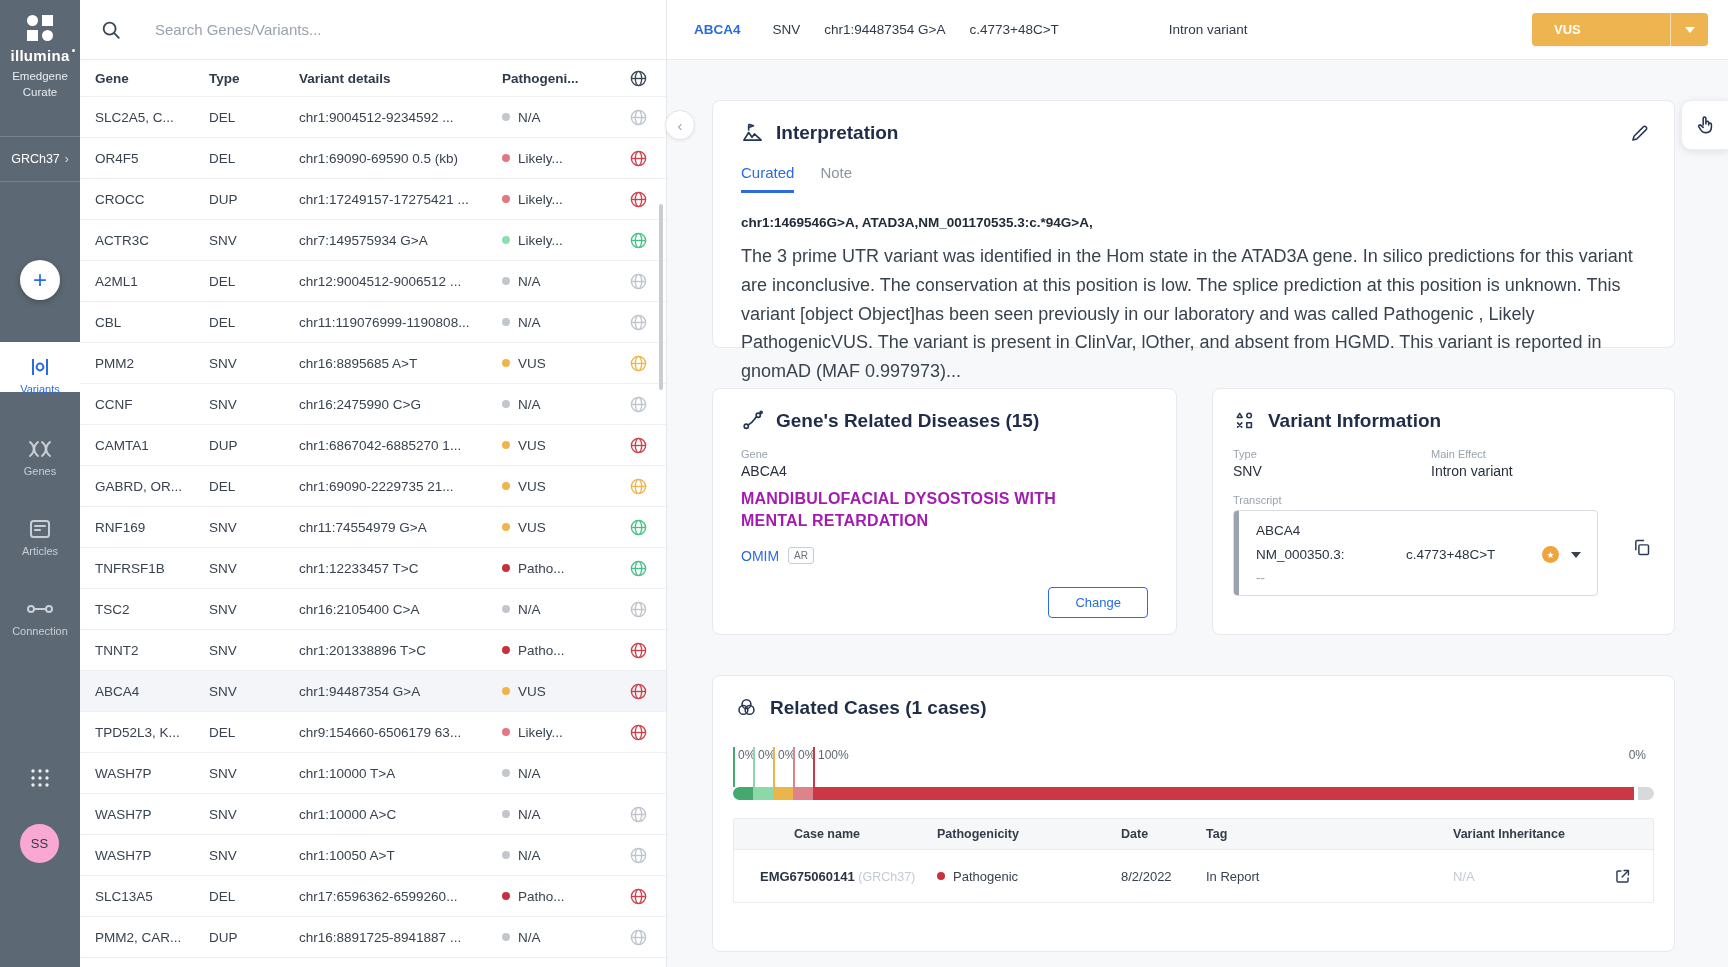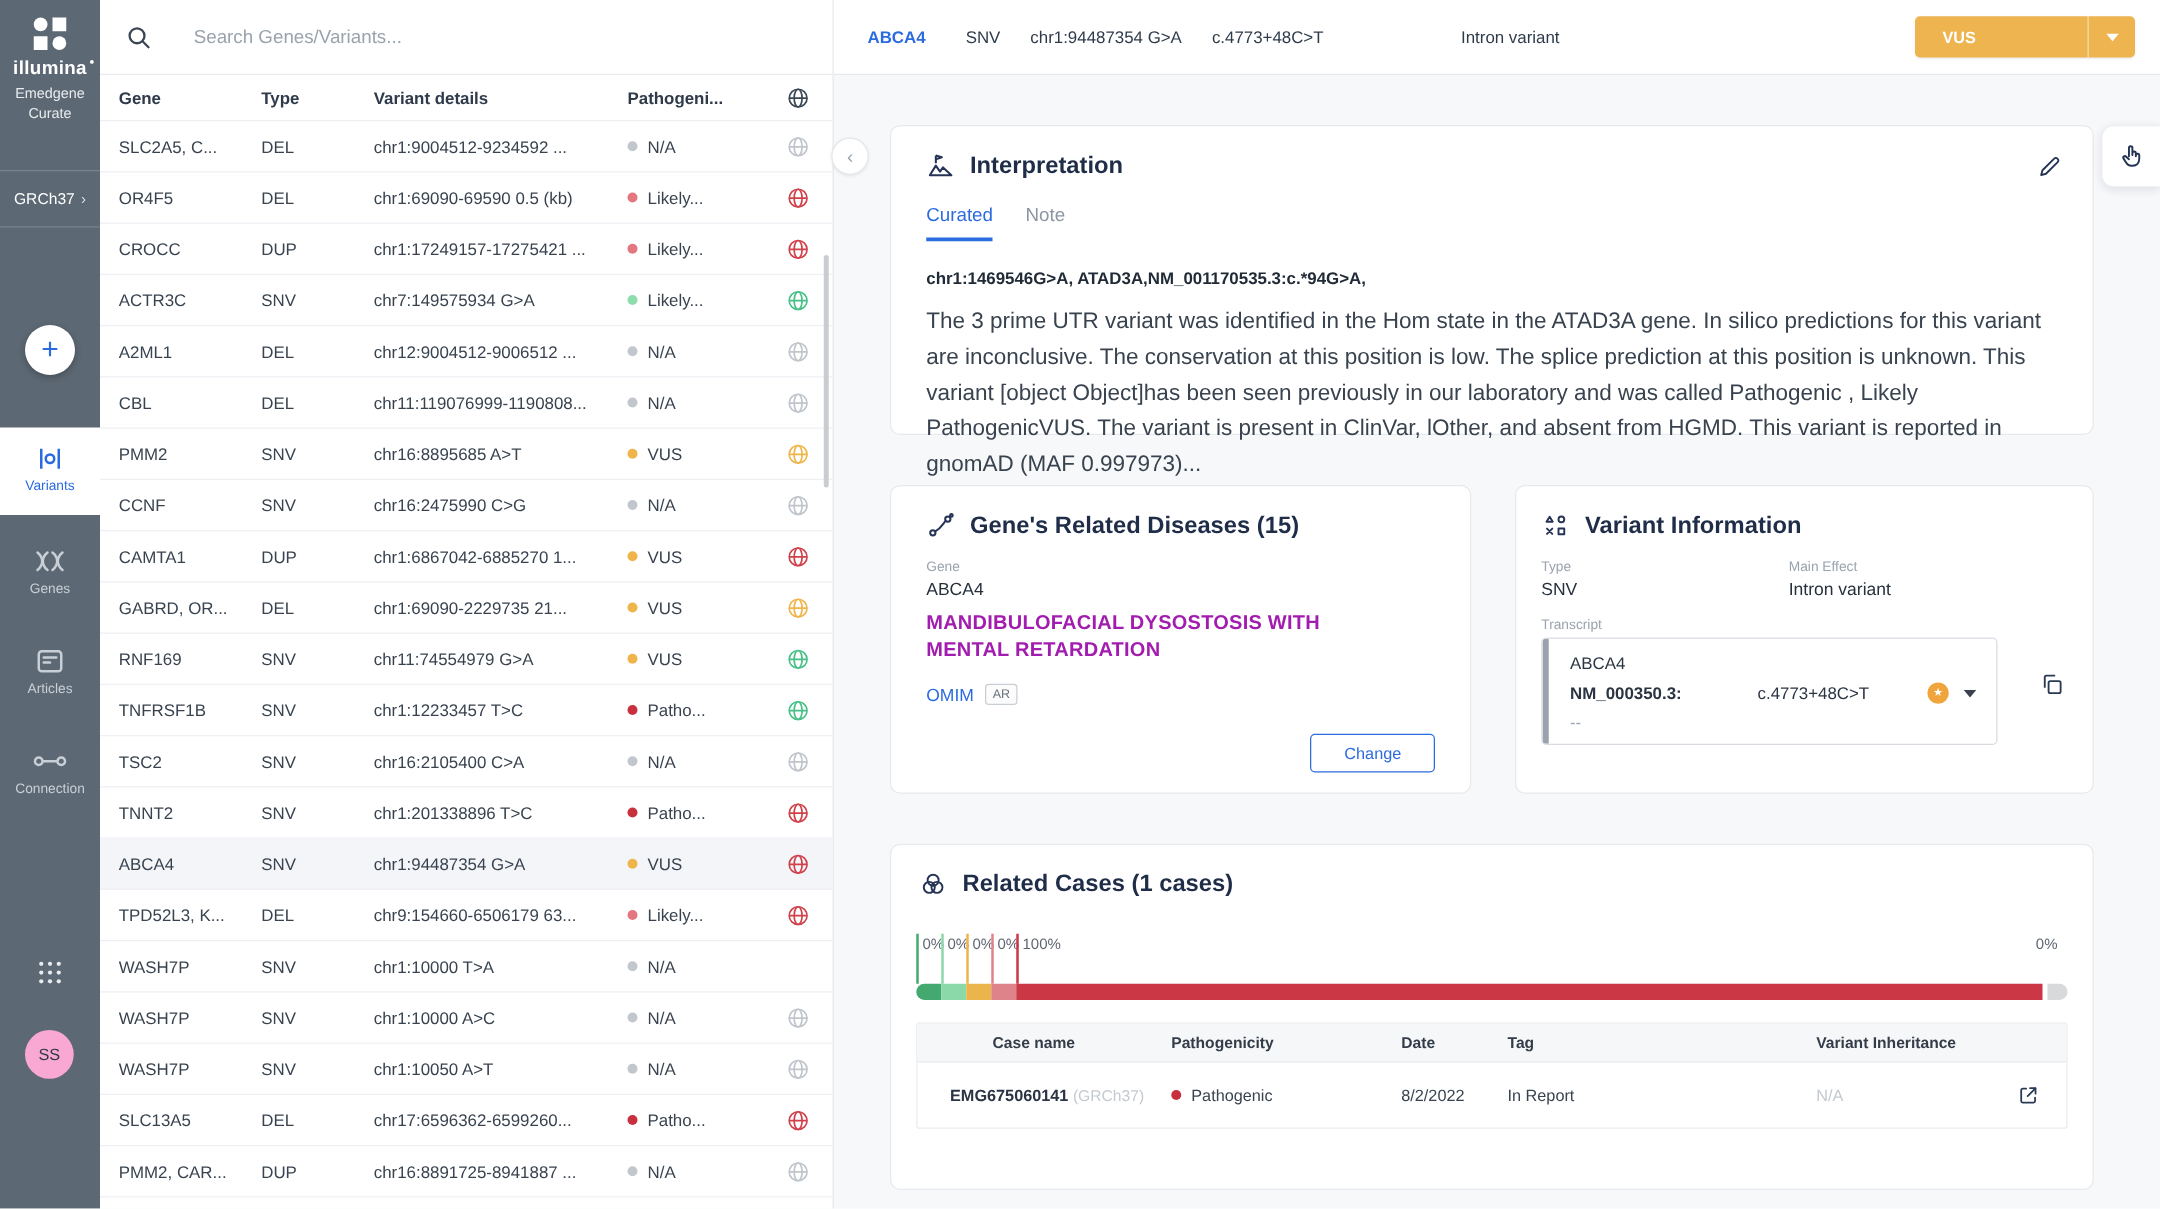--- a/index.html
+++ b/index.html
@@ -13,21 +13,21 @@
   .brand{font-size:15px;font-weight:700;letter-spacing:.3px;position:relative;display:inline-block;}
   .brand:after{content:"";position:absolute;right:-5px;top:2px;width:3px;height:3px;border-radius:50%;background:#fff;}
   .product{font-size:11.5px;color:#E8ECEF;line-height:1.35;margin-top:4px;}
   .build-row{position:absolute;top:136px;left:0;width:80px;height:44px;border-top:1px solid rgba(255,255,255,.18);border-bottom:1px solid rgba(255,255,255,.18);color:#fff;font-size:12.5px;display:flex;align-items:center;justify-content:center;gap:5px;cursor:pointer;}
   .build-row .chev{font-size:12px;color:#D6DBE0;}
   .fab{position:absolute;top:260px;left:20px;width:40px;height:40px;border-radius:50%;background:#fff;box-shadow:0 2px 6px rgba(0,0,0,.25);display:flex;align-items:center;justify-content:center;color:#2B6BE0;font-size:24px;font-weight:400;cursor:pointer;}
   .nav-item{position:absolute;left:0;width:80px;text-align:center;cursor:pointer;}
   .nav-item .lbl{display:block;font-size:11px;color:#C9CFD6;margin-top:5px;}
   .nav-item.active{background:#fff;}
   .nav-item.active .lbl{color:#2B6BE0;}
-  .nav-variants{top:342px;height:70px;padding-top:14px;box-sizing:border-box;}
+  .nav-variants{top:342px;height:50px;padding-top:14px;box-sizing:border-box;}
   .nav-genes{top:438px;height:56px;}
   .nav-articles{top:518px;height:56px;}
   .nav-connection{top:598px;height:60px;}
   .apps-btn{position:absolute;top:766px;left:26px;cursor:pointer;}
   .avatar{position:absolute;top:824px;left:20px;width:39px;height:39px;border-radius:50%;background:#f9a8d4;color:#2E3744;font-size:13px;display:flex;align-items:center;justify-content:center;cursor:pointer;}
   
   .left-panel{position:absolute;left:80px;top:0;width:587px;height:100%;background:#fff;border-right:1px solid #E5E8EB;box-sizing:border-box;}
   .search-bar{height:60px;border-bottom:1px solid #E8EBEE;display:flex;align-items:center;padding-left:20px;gap:12px;box-sizing:border-box;}
   .search-bar input{border:0;outline:none;font-size:15px;color:#2F3B4A;width:420px;font-family:inherit;margin-left:19px;}
   .search-bar input::placeholder{color:#9AA3AD;}
@@ -74,21 +74,21 @@
   .ar-badge{font-size:10px;color:#6A737E;border:1px solid #C9CED4;border-radius:3px;padding:2px 5px;background:#FCFCFD;}
   .change-btn{position:absolute;right:28px;bottom:16px;border:1px solid #2B6BE0;color:#2B6BE0;background:#fff;border-radius:4px;font-size:13px;font-family:inherit;padding:7px 26px;cursor:pointer;}
   .card-vinfo{left:545px;top:388px;width:463px;height:247px;padding:20px 0 0 0;}
   .card-vinfo .card-title{padding:0 20px;}
   .vi-grid{display:grid;grid-template-columns:198px 1fr;margin:16px 20px 0;}
   .tr-label{margin:15px 0 4px 20px;font-size:11px;color:#9AA3AE;}
   .tr-box{position:relative;margin-left:20px;width:365px;height:86px;border:1px solid #D8DCE2;border-radius:4px;box-sizing:border-box;overflow:hidden;}
   .tr-bar{position:absolute;left:0;top:0;bottom:0;width:5px;background:#9AA3AD;}
   .tr-inner{padding:12px 10px 0 22px;font-size:13.5px;color:#2A3442;}
   .tr-row2{display:flex;align-items:center;margin-top:8px;}
-  .tr-id{width:150px;font-weight:bold;}
+  .tr-id{width:150px;}
   .tr-star{margin-left:auto;display:flex;align-items:center;gap:12px;padding-right:6px;}
   .star-badge{width:17px;height:17px;border-radius:50%;background:#F0A43C;color:#fff;font-size:9px;display:flex;align-items:center;justify-content:center;cursor:pointer;}
   .tr-chev{width:0;height:0;border-left:5px solid transparent;border-right:5px solid transparent;border-top:6px solid #39424E;cursor:pointer;}
   .tr-dash{margin-top:7px;color:#9AA3AE;}
   .copy-btn{position:absolute;left:418px;top:148px;cursor:pointer;}
   .card-rel{left:45px;top:675px;width:963px;height:277px;padding:20px 0 0 0;}
   .card-rel .card-title{padding:0 22px;}
   .pbar-wrap{position:relative;margin:28px 20px 0;height:53px;}
   .ptick{position:absolute;top:0;width:2px;height:40px;}
   .ptick-label{position:absolute;top:1px;font-size:12px;color:#5F6670;white-space:nowrap;}

